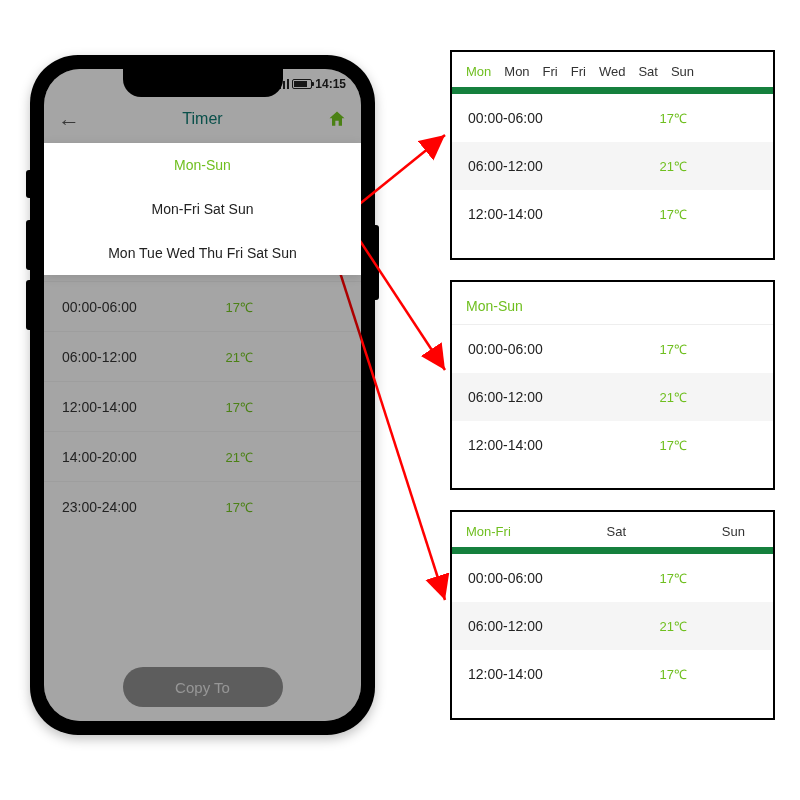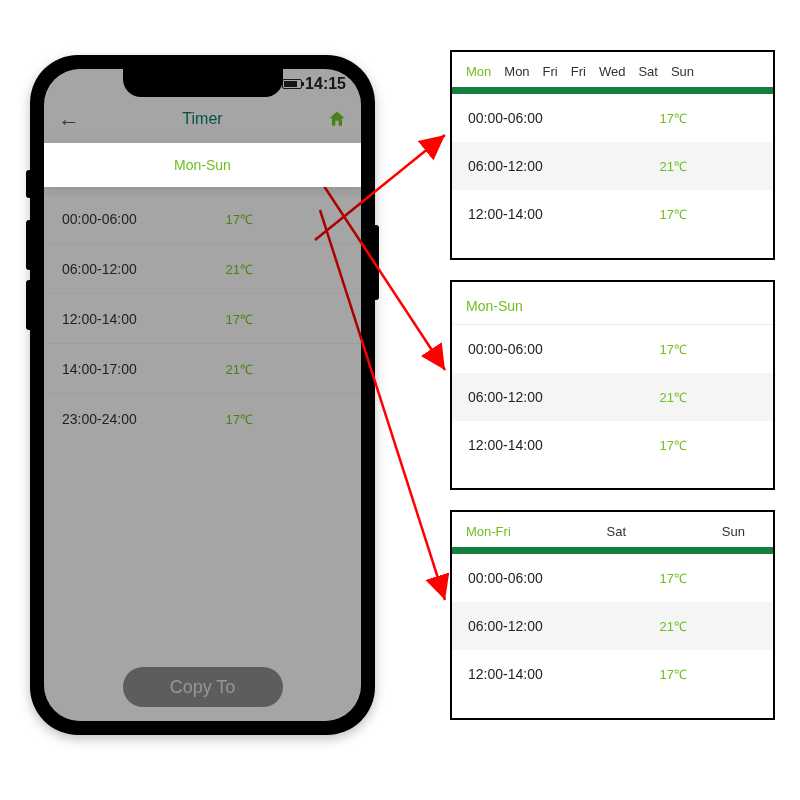--- a/index.html
+++ b/index.html
@@ -53,21 +53,21 @@
     z-index: 5;
     pointer-events: none;
   }
   .status-bar {
     height: 30px;
     display: flex;
     align-items: center;
     justify-content: flex-end;
     gap: 3px;
     padding: 0 15px;
-    font-size: 16px;
+    font-size: 12px;
     color: #222;
     position: relative;
   }
   .status-bar .time { font-weight: 600; }
   .sig, .wifi, .batt { position:relative; display:inline-block; }
   .sig { width:14px; height:10px; background:
       linear-gradient(#222,#222) 0 6px/2px 4px no-repeat,
       linear-gradient(#222,#222) 4px 4px/2px 6px no-repeat,
       linear-gradient(#222,#222) 8px 2px/2px 8px no-repeat,
       linear-gradient(#222,#222) 12px 0/2px 10px no-repeat; }
@@ -121,21 +121,21 @@
   .copy-bar {
     position:absolute; bottom:14px; left:0; right:0;
     display:flex; justify-content:center;
   }
   .copy-btn {
     background:#8a8a8a;
     color:#ddd;
     border:none;
     border-radius:22px;
     width:160px; height:40px;
-    font-size:18px;
+    font-size:15px;
   }
 
   
   .panel {
     position:absolute;
     left: 450px;
     width: 325px;
     border: 2px solid #000;
     background:#fff;
     padding: 6px 0 0 0;
@@ -201,37 +201,43 @@
         <svg viewBox="0 0 24 24" fill="#6fbf1f">
             <path d="M12 3l9 8h-3v9h-4v-6h-4v6H6v-9H3z"></path>
           </svg>
       </span>
     </div>
 
     <div class="option-card">
       <div class="option-row active">
         <span>Mon-Sun</span>
       </div>
+      <div class="option-row">
+        <span>Mon-Fri Sat Sun</span>
+      </div>
+      <div class="option-row">
+        <span>Mon Tue Wed Thu Fri Sat Sun</span>
+      </div>
     </div>
 
     <div class="slot-list">
       <div class="slot-row">
         <span>00:00-06:00</span>
         <span class="temp">17℃</span>
       </div>
       <div class="slot-row">
         <span>06:00-12:00</span>
         <span class="temp">21℃</span>
       </div>
       <div class="slot-row">
         <span>12:00-14:00</span>
         <span class="temp">17℃</span>
       </div>
       <div class="slot-row">
-        <span>14:00-17:00</span>
+        <span>14:00-20:00</span>
         <span class="temp">21℃</span>
       </div>
       <div class="slot-row">
         <span>23:00-24:00</span>
         <span class="temp">17℃</span>
       </div>
     </div>
 
     <div class="copy-bar">
       <button class="copy-btn">Copy To</button>

